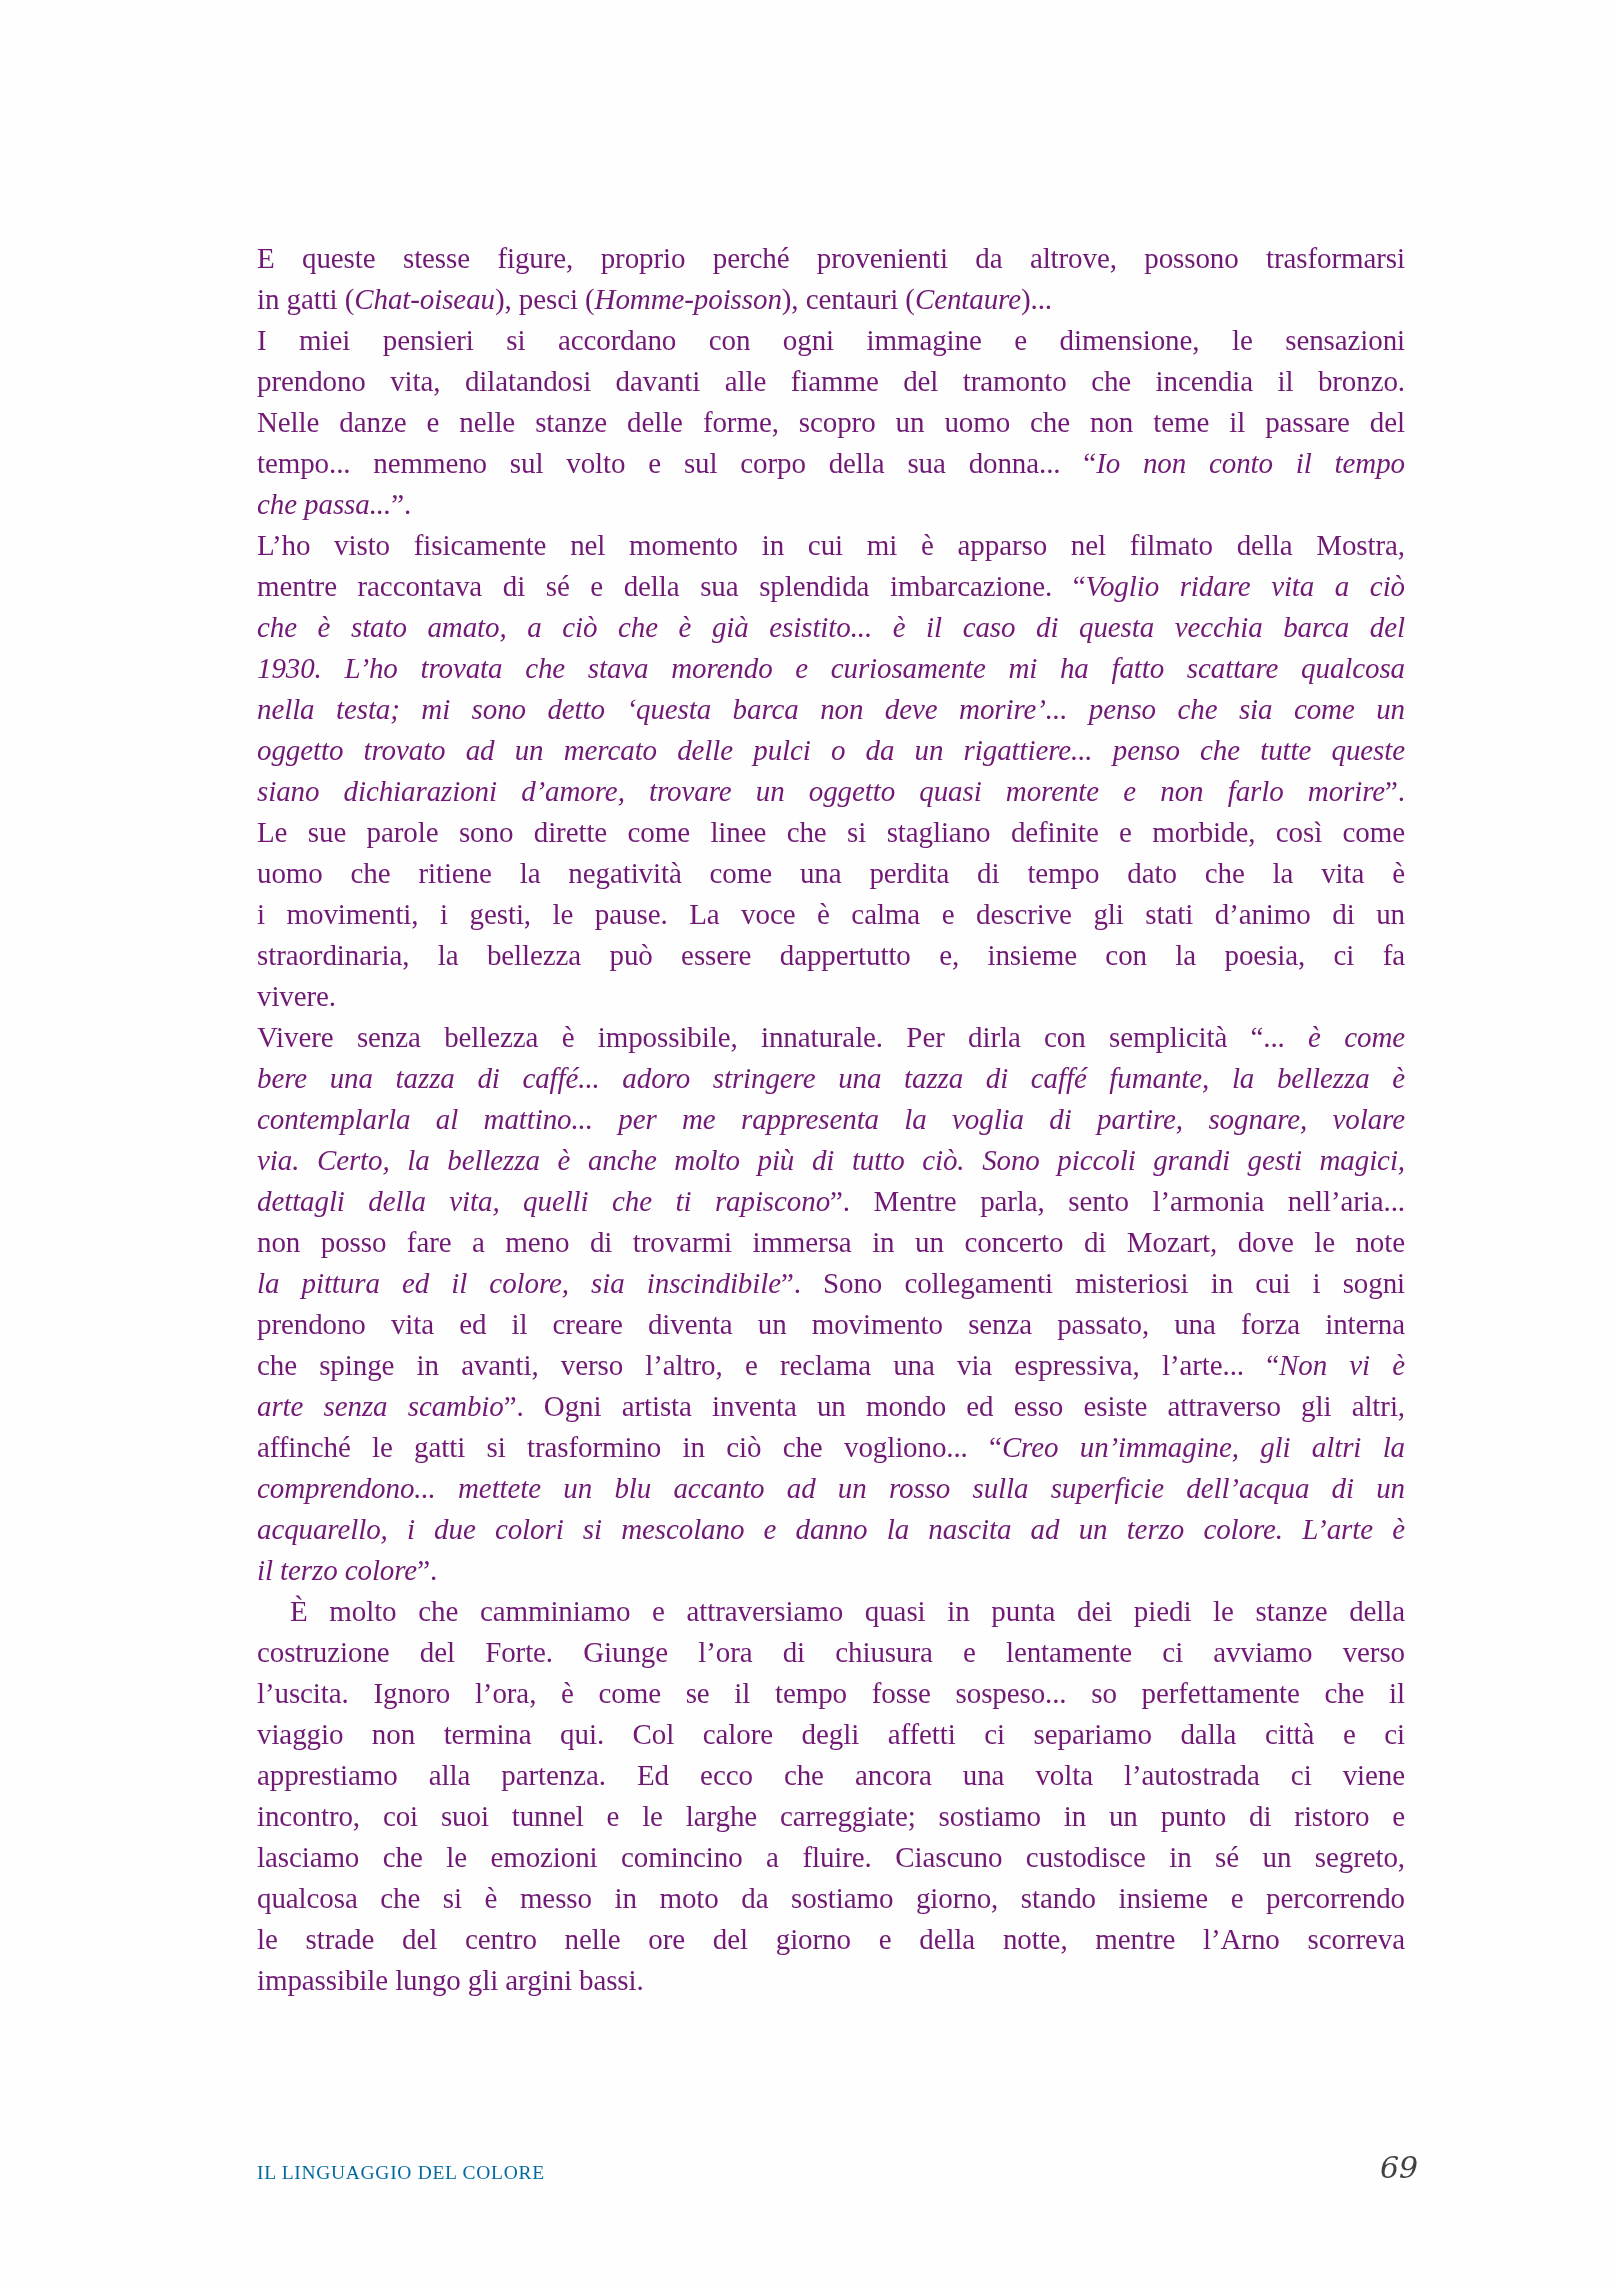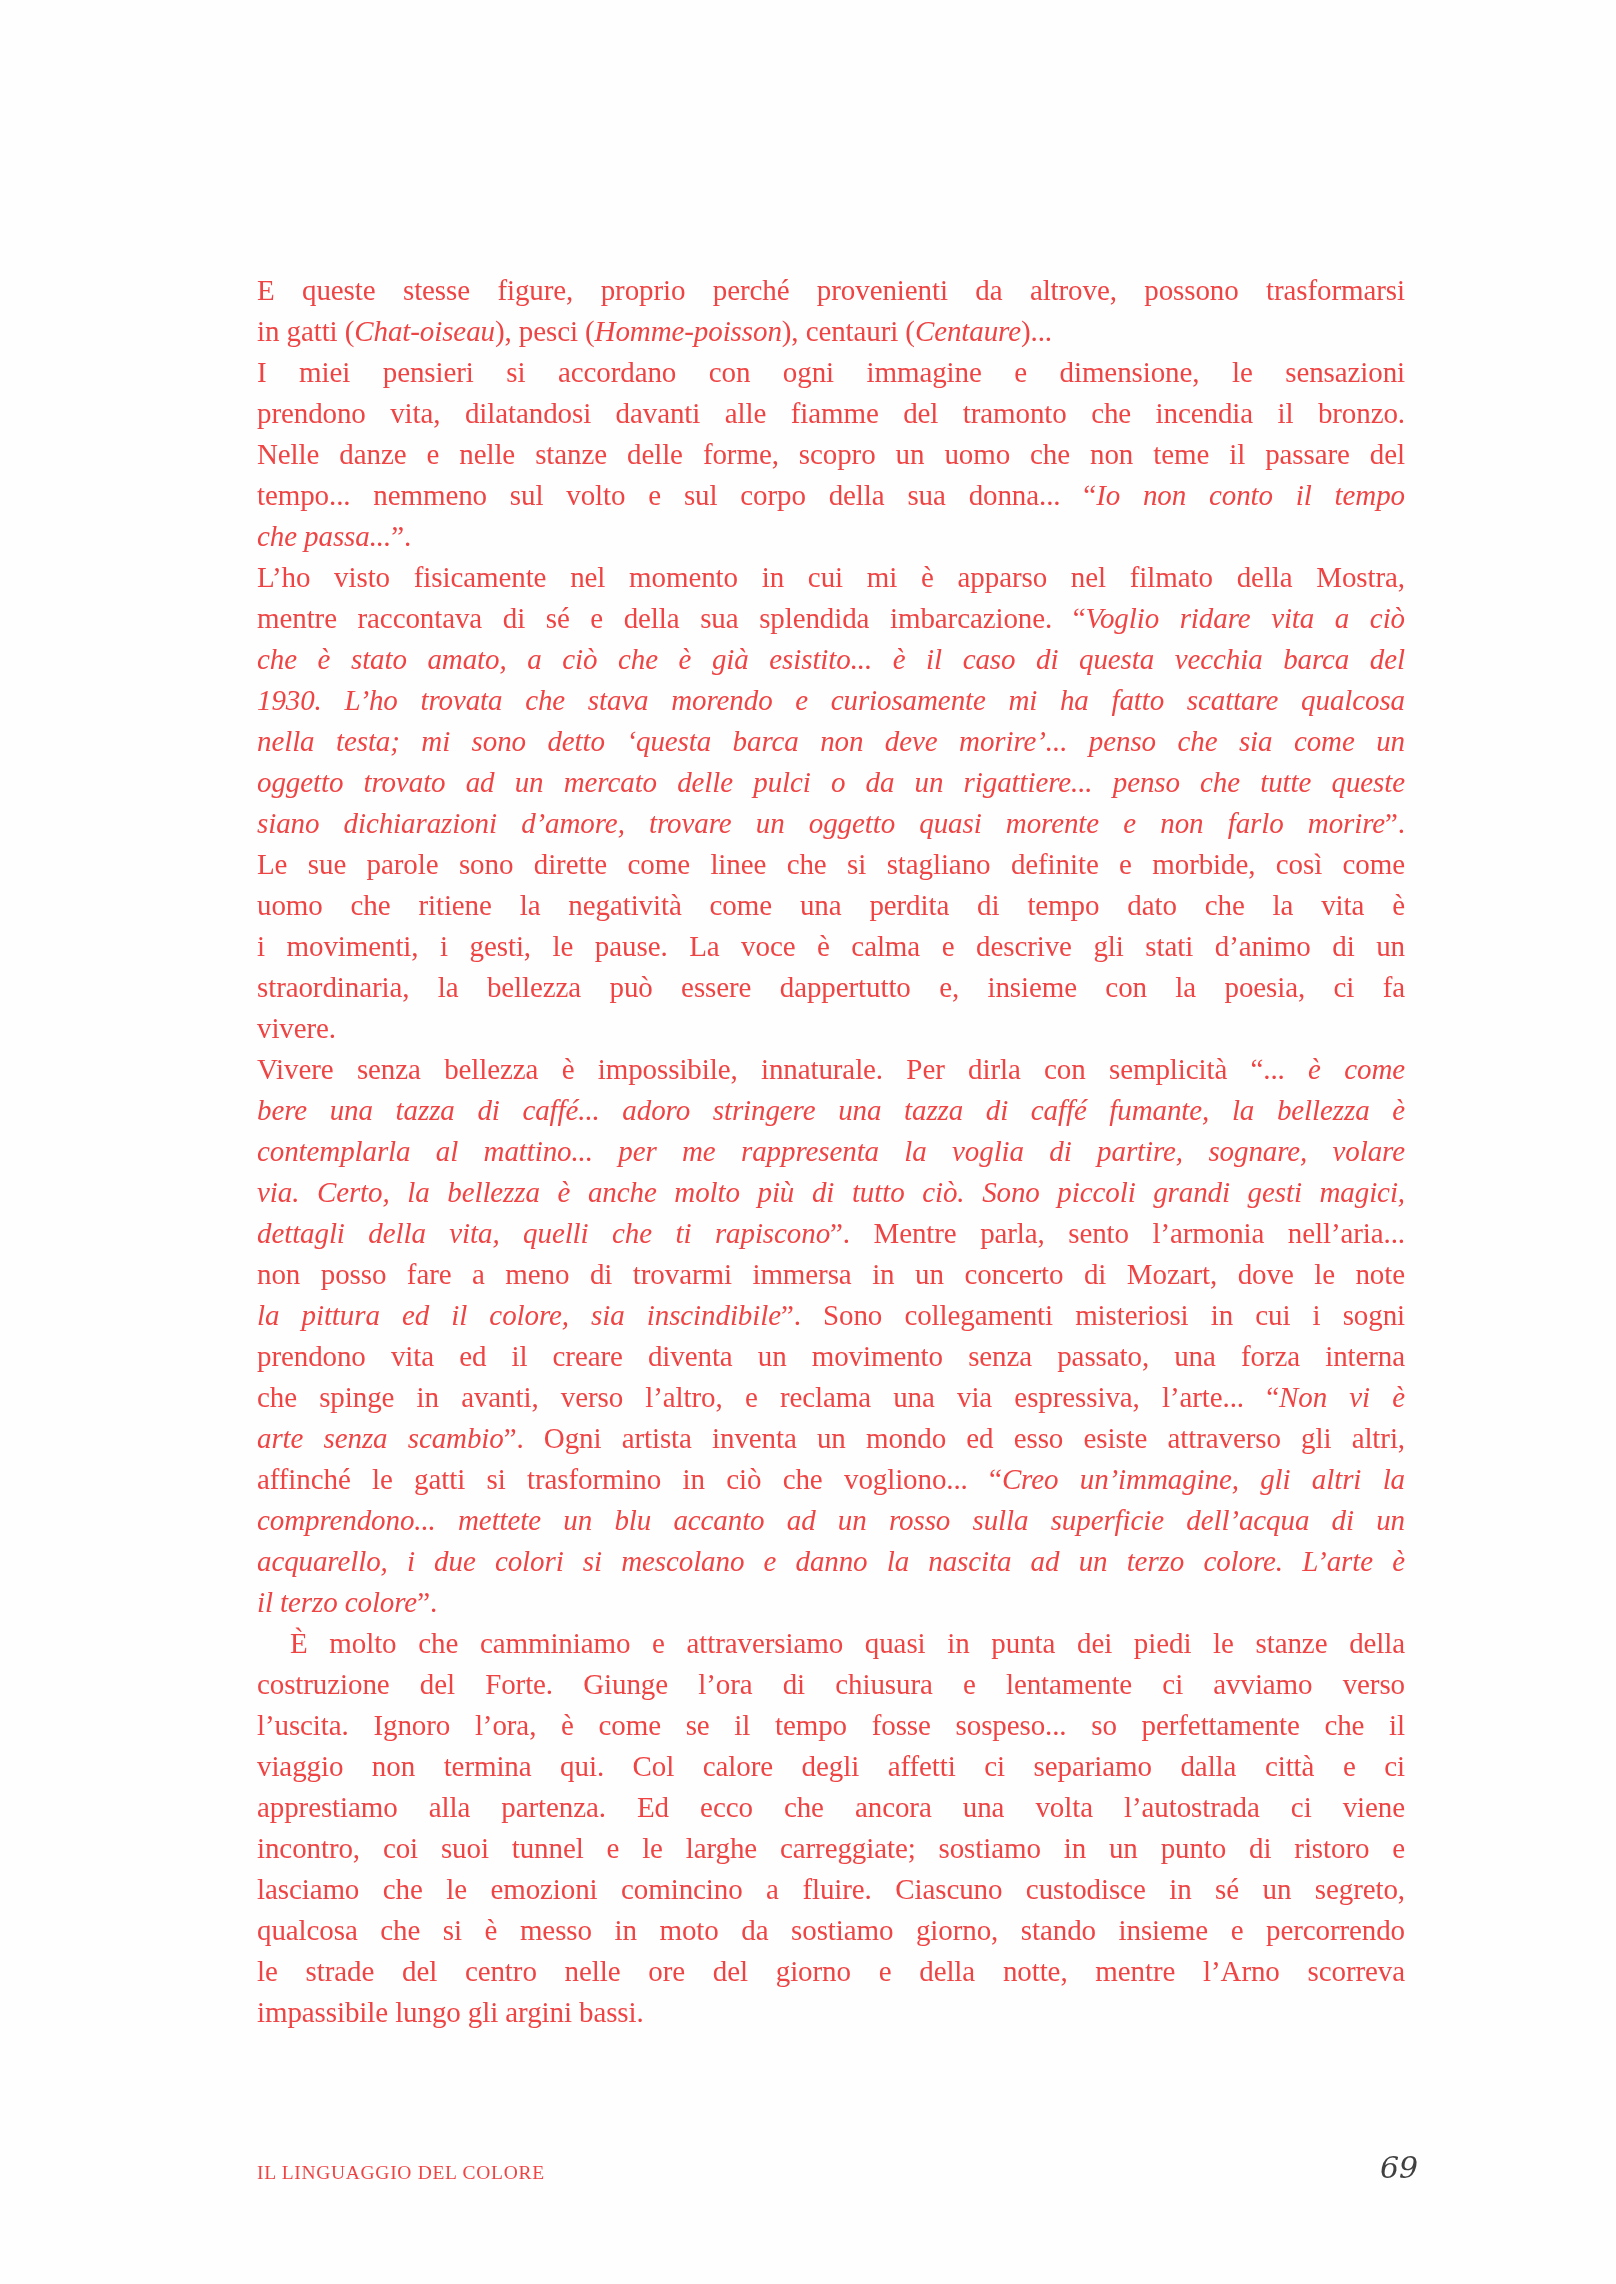--- a/index.html
+++ b/index.html
@@ -1,33 +1,33 @@
 <!DOCTYPE html>
 <html style="font-size:10.4px"><head>
 <meta charset="utf-8">
 <style>
   html, body { margin: 0; padding: 0; background: #ffffff; }
   body { width: 1616px; height: 2284px; position: relative; overflow: hidden; }
   .page { position: absolute; left: 0; top: 0; width: 1616px; height: 2284px; background: #fefefe; }
   .text-block {
     position: absolute; left: 257px; top: 238px; width: 1148px;
     font-family: "Liberation Serif", "DejaVu Serif", serif;
-    font-size: 29px; color: #ef4444; letter-spacing: -0.1px; margin-top: 32px;
+    font-size: 29px; color: #701a75; letter-spacing: -0.1px;
   }
   .line {
     height: 41px; line-height: 41px; white-space: nowrap;
     text-align: justify; text-align-last: justify; overflow: visible;
   }
   .line.last { text-align-last: left; }
   .line.indent { padding-left: 33px; }
   .it { font-style: italic; }
   .footer-title {
     position: absolute; left: 257px; top: 2162px;
     font-family: "Liberation Serif", "DejaVu Serif", serif;
-    font-size: 19.5px; letter-spacing: 0.7px; color: #ef4444;
+    font-size: 19.5px; letter-spacing: 0.7px; color: #0369a1;
   }
   .page-number {
     position: absolute; left: 1380px; top: 2150px;
     font-family: "DejaVu Serif", serif; font-style: italic;
     font-size: 30px; color: #404040;
   }
 </style>
 </head>
 <body>
 

